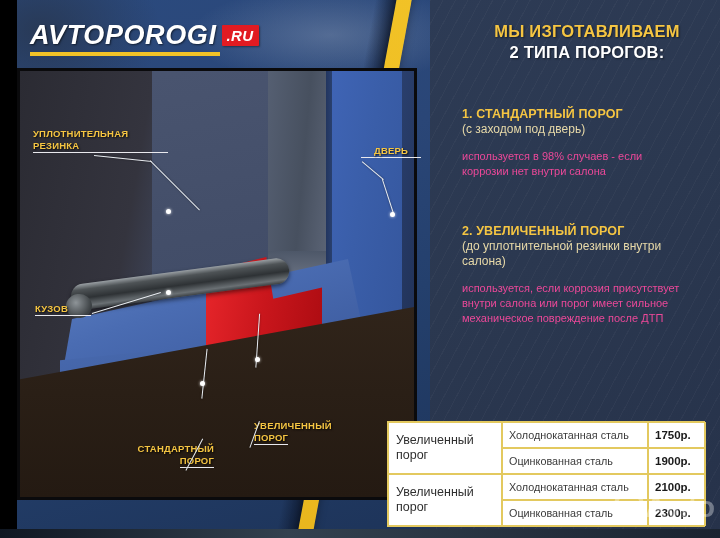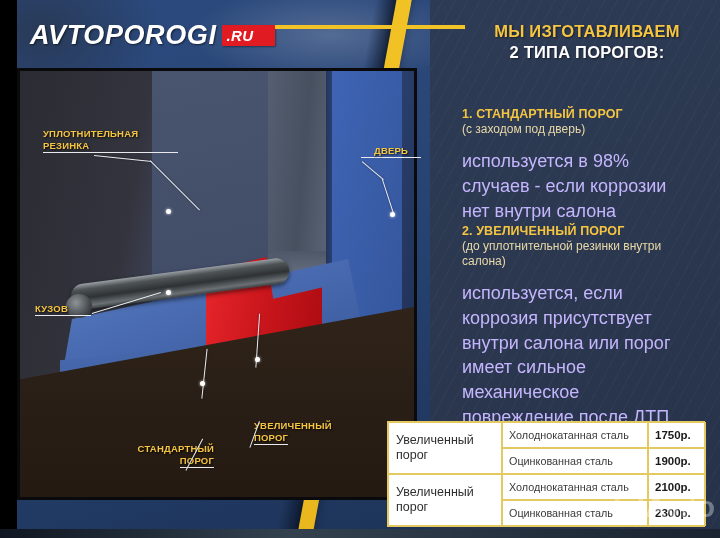--- a/index.html
+++ b/index.html
@@ -39,29 +39,29 @@
     box-shadow:0 0 10px rgba(0,0,0,.35);
   }
   .divider-shadow{
     position:absolute;top:-40px;left:383px;width:22px;height:640px;
     background:linear-gradient(90deg,rgba(12,22,42,0),rgba(10,18,36,.75));
     transform:rotate(10.5deg);transform-origin:top center;
   }
 
   
   .logo{position:absolute;left:30px;top:22px;display:flex;align-items:flex-end;gap:0;}
-  .logo-wrap{display:flex;}
+  .logo-wrap{display:flex;flex-direction:column;}
   .logo-row{display:flex;align-items:center;}
   .logo-text{
     font-size:27px;font-weight:bold;font-style:italic;color:#fff;letter-spacing:.6px;
     text-shadow:1px 1px 2px rgba(0,0,0,.55);line-height:1;
   }
   .logo-badge{
     margin-left:5px;background:#e11b22;color:#fff;font-size:15px;font-weight:bold;font-style:italic;
-    padding:3px 22px 3px 5px;line-height:1;letter-spacing:.3px;border-radius:1px;
+    padding:3px 6px 3px 5px;line-height:1;letter-spacing:.3px;border-radius:1px;
     box-shadow:1px 1px 2px rgba(0,0,0,.4);
   }
   .logo-rule{height:4px;background:#f2c327;margin-top:3px;width:190px;}
 
   
   .diagram{
     position:absolute;left:17px;top:68px;width:400px;height:432px;
     border:3px solid #0a0a0c;box-sizing:border-box;overflow:hidden;background:#3d4a63;
   }
   .d-inner{position:absolute;inset:0;overflow:hidden;}
@@ -168,21 +168,21 @@
     box-shadow:0 0 3px rgba(255,255,255,.9);}
 
   
   .rt{position:absolute;left:462px;width:250px;}
   .head1{font-size:16.5px;font-weight:bold;color:#f5c542;letter-spacing:.2px;
     text-align:center;text-shadow:1px 1px 2px rgba(0,0,0,.5);}
   .head2{font-size:16.5px;font-weight:bold;color:#ffffff;letter-spacing:.2px;
     text-align:center;margin-top:2px;text-shadow:1px 1px 2px rgba(0,0,0,.5);}
   .sub-title{font-size:12.5px;font-weight:bold;color:#f5c542;letter-spacing:.1px;}
   .sub-note{font-size:12px;color:#e7d9a8;line-height:1.25;margin-top:1px;}
-  .para{font-size:18px;color:#c4b5fd;line-height:1.38;margin-top:12px;}
+  .para{font-size:11px;color:#ec4899;line-height:1.38;margin-top:12px;}
 
   
   .table{
     position:absolute;left:387px;top:421px;width:318px;
     border:1.5px solid #e3c95f;background:#fff;box-sizing:border-box;
     display:grid;grid-template-columns:114px 146px 58px;
     font-size:10.5px;color:#2c2c2c;
   }
   .tcell{border:1px solid #e3c95f;padding:5px 6px;display:flex;align-items:center;box-sizing:border-box;}
   .tname{grid-row:span 2;font-size:12.5px;line-height:1.2;color:#2f2f2f;padding:6px 7px;}
@@ -236,21 +236,21 @@
       <div class="d-red"></div>
       <div class="d-red2"></div>
       <div class="d-green"></div>
       <div class="d-green2"></div>
       <div class="d-seal"></div>
       <div class="d-seal-cap"></div>
       <div class="d-brown"></div>
     </div>
   </div>
 
-  <div class="callout" style="left:43px;top:128px;width:135px;">
+  <div class="callout" style="left:33px;top:128px;width:135px;">
     <span>УПЛОТНИТЕЛЬНАЯ</span><br>
     <u>РЕЗИНКА</u>
   </div>
   <div class="lead" style="left:94px;top:155px;width:58px;transform:rotate(6deg);"></div>
   <div class="lead" style="left:150px;top:160px;width:70px;transform:rotate(45deg);"></div>
   <div class="dot" style="left:166px;top:209px;"></div>
 
   <div class="callout" style="left:361px;top:145px;width:60px;text-align:center;">
     <u>ДВЕРЬ</u>
   </div>

